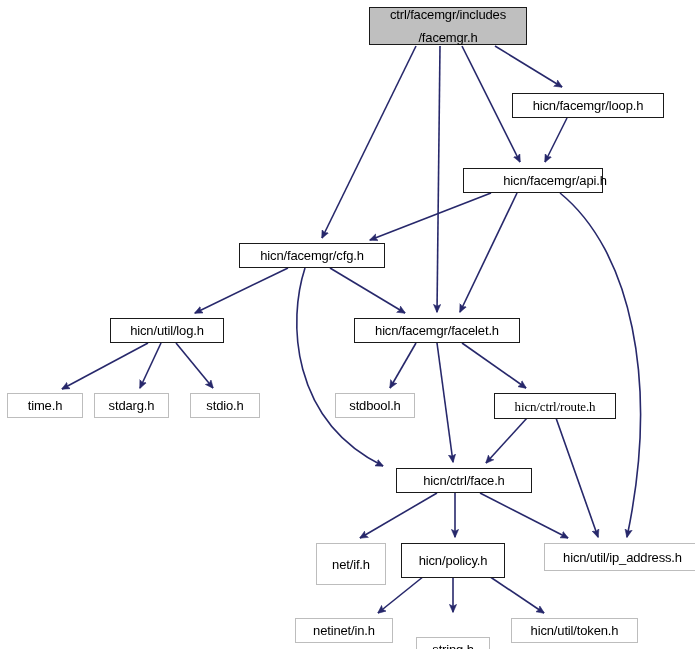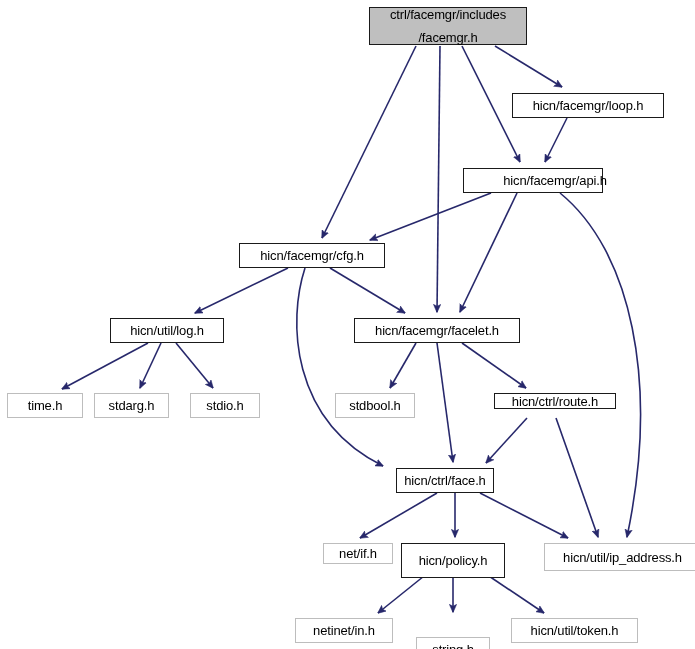--- a/index.html
+++ b/index.html
@@ -101,22 +101,22 @@
 /facemgr.h</div>
       <div class="node kind-internal" style="left: 512px; top: 93px; width: 152px; height: 25px;">hicn/facemgr/loop.h</div>
       <div class="node kind-internal" style="left: 463px; top: 168px; width: 140px; height: 25px; padding-left: 44px;">hicn/facemgr/api.h</div>
       <div class="node kind-internal" style="left: 239px; top: 243px; width: 146px; height: 25px;">hicn/facemgr/cfg.h</div>
       <div class="node kind-internal" style="left: 110px; top: 318px; width: 114px; height: 25px;">hicn/util/log.h</div>
       <div class="node kind-internal" style="left: 354px; top: 318px; width: 166px; height: 25px;">hicn/facemgr/facelet.h</div>
       <div class="node kind-external" style="left: 7px; top: 393px; width: 76px; height: 25px;">time.h</div>
       <div class="node kind-external" style="left: 94px; top: 393px; width: 75px; height: 25px;">stdarg.h</div>
       <div class="node kind-external" style="left: 190px; top: 393px; width: 70px; height: 25px;">stdio.h</div>
       <div class="node kind-external" style="left: 335px; top: 393px; width: 80px; height: 25px;">stdbool.h</div>
-      <div class="node kind-internal" style="left: 494px; top: 393px; width: 122px; height: 16px;">hicn/ctrl/route.h</div>
-      <div class="node kind-internal" style="left: 396px; top: 468px; width: 98px; height: 25px;">hicn/ctrl/face.h</div>
-      <div class="node kind-external" style="left: 323px; top: 543px; width: 70px; height: 21px;">net/if.h</div>
+      <div class="node kind-internal" style="left: 494px; top: 393px; width: 122px; height: 26px; font-family: Liberation Serif, serif;">hicn/ctrl/route.h</div>
+      <div class="node kind-internal" style="left: 396px; top: 468px; width: 136px; height: 25px;">hicn/ctrl/face.h</div>
+      <div class="node kind-external" style="left: 316px; top: 543px; width: 70px; height: 42px;">net/if.h</div>
       <div class="node kind-internal" style="left: 401px; top: 543px; width: 104px; height: 35px;">hicn/policy.h</div>
       <div class="node kind-external" style="left: 544px; top: 543px; width: 157px; height: 28px;">hicn/util/ip_address.h</div>
       <div class="node kind-external" style="left: 295px; top: 618px; width: 98px; height: 25px;">netinet/in.h</div>
       <div class="node kind-external" style="left: 416px; top: 618px; width: 74px; height: 25px; margin-top: 19px;">string.h</div>
       <div class="node kind-external" style="left: 511px; top: 618px; width: 127px; height: 25px;">hicn/util/token.h</div>
     </div>
 </div>
 
 </body></html>

